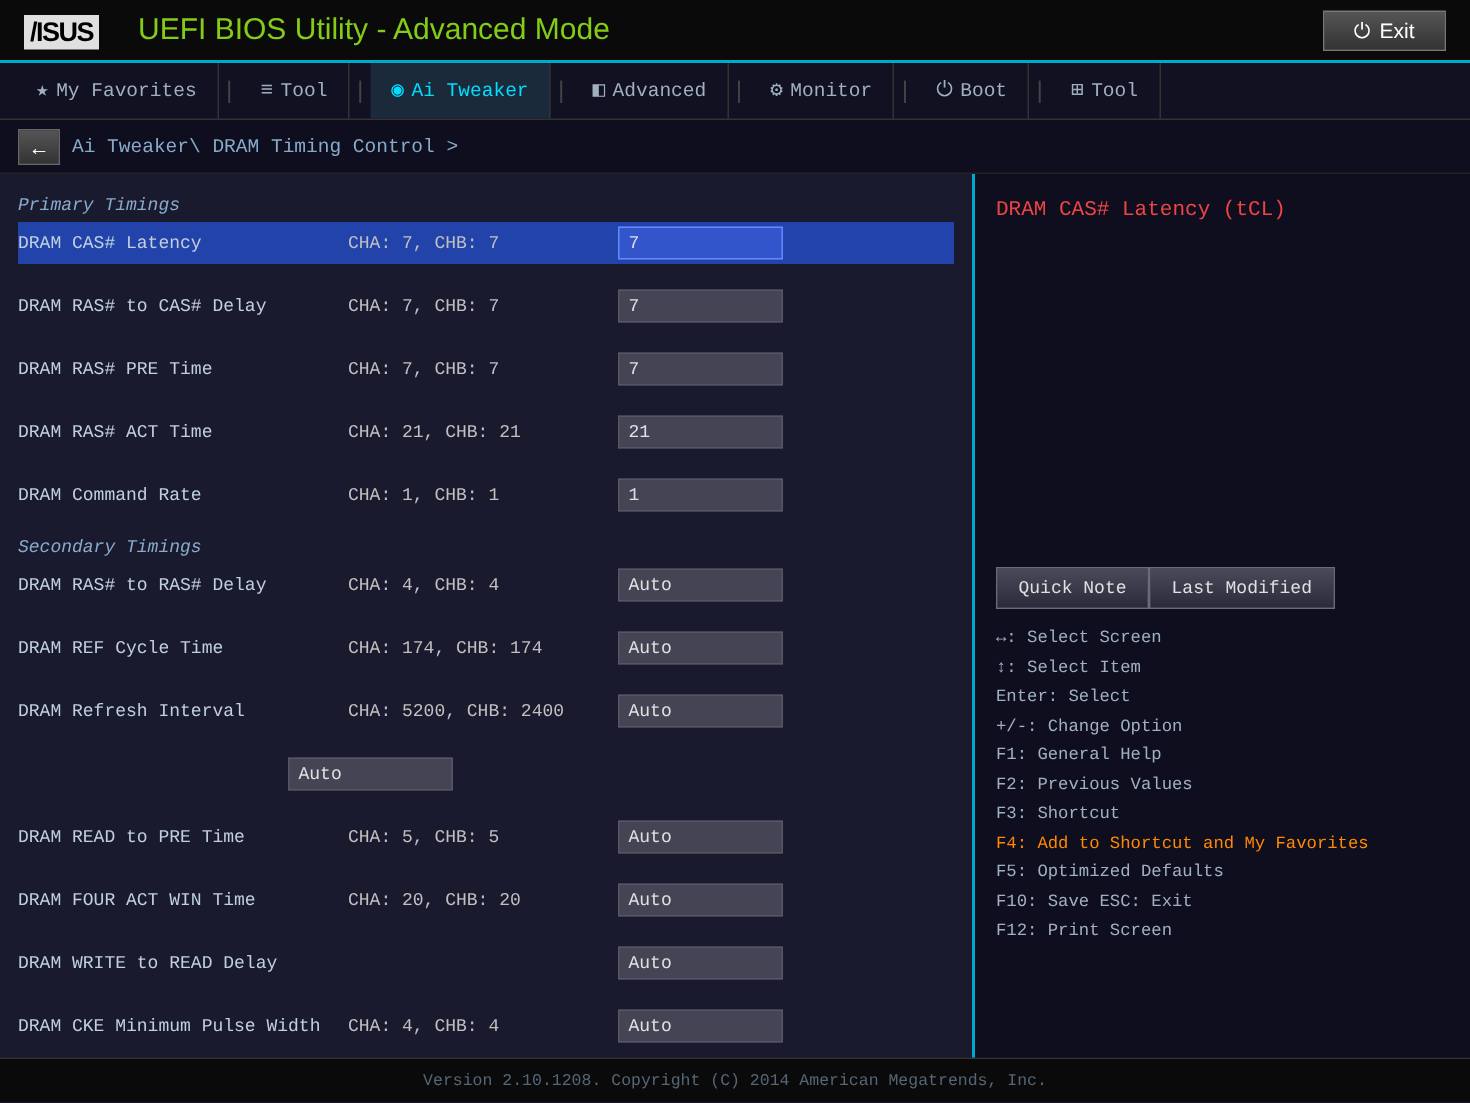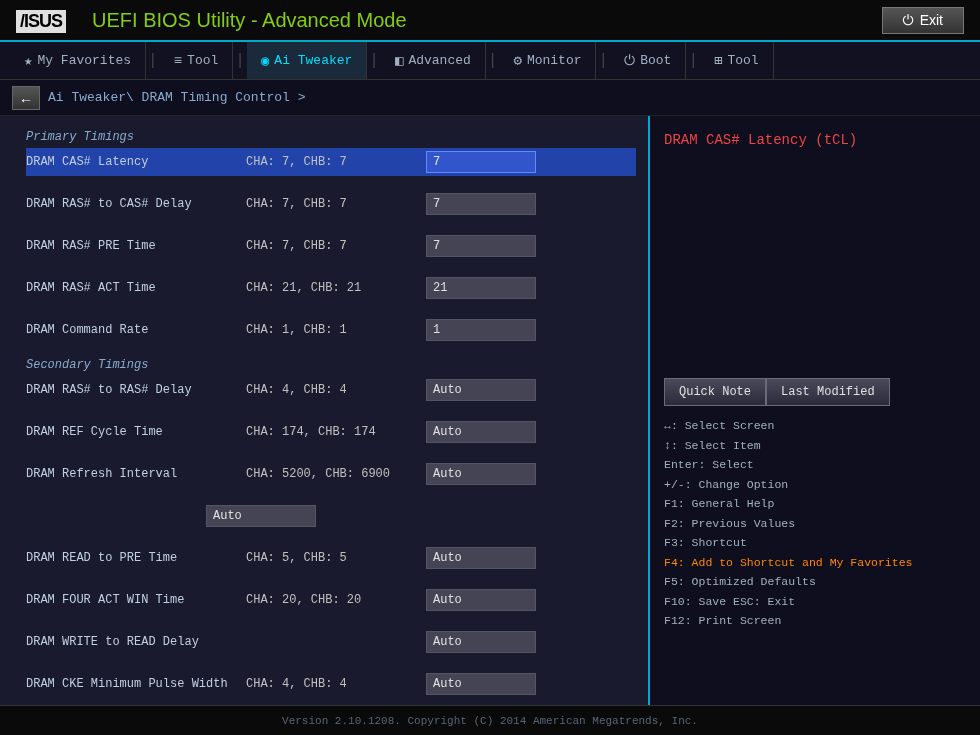--- a/index.html
+++ b/index.html
@@ -107,21 +107,20 @@
     }
     .breadcrumb-text {
       color: #88aacc;
       font-size: 13px;
     }
 
     
     .main-content {
       display: flex;
       height: calc(735px - 42px - 38px - 36px - 30px);
-      padding-left: 14px;
     }
 
     
     .left-panel {
       flex: 1;
       padding: 8px 12px;
       overflow-y: auto;
       border-right: 2px solid #00aacc;
       position: relative;
     }
@@ -312,21 +311,21 @@
         <span class="row-channels">CHA: 4, CHB: 4</span>
         <div class="row-value">Auto</div>
       </div>
       <div class="bios-row">
         <span class="row-name">DRAM REF Cycle Time</span>
         <span class="row-channels">CHA: 174, CHB: 174</span>
         <div class="row-value">Auto</div>
       </div>
       <div class="bios-row">
         <span class="row-name">DRAM Refresh Interval</span>
-        <span class="row-channels">CHA: 5200, CHB: 6900</span>
+        <span class="row-channels">CHA: 5200, CHB: 2400</span>
         <div class="row-value">Auto</div>
       </div>
       <div class="bios-row">
         <span class="row-channels"></span>
         <div class="row-value">Auto</div>
       </div>
       <div class="bios-row">
         <span class="row-name">DRAM READ to PRE Time</span>
         <span class="row-channels">CHA: 5, CHB: 5</span>
         <div class="row-value">Auto</div>

